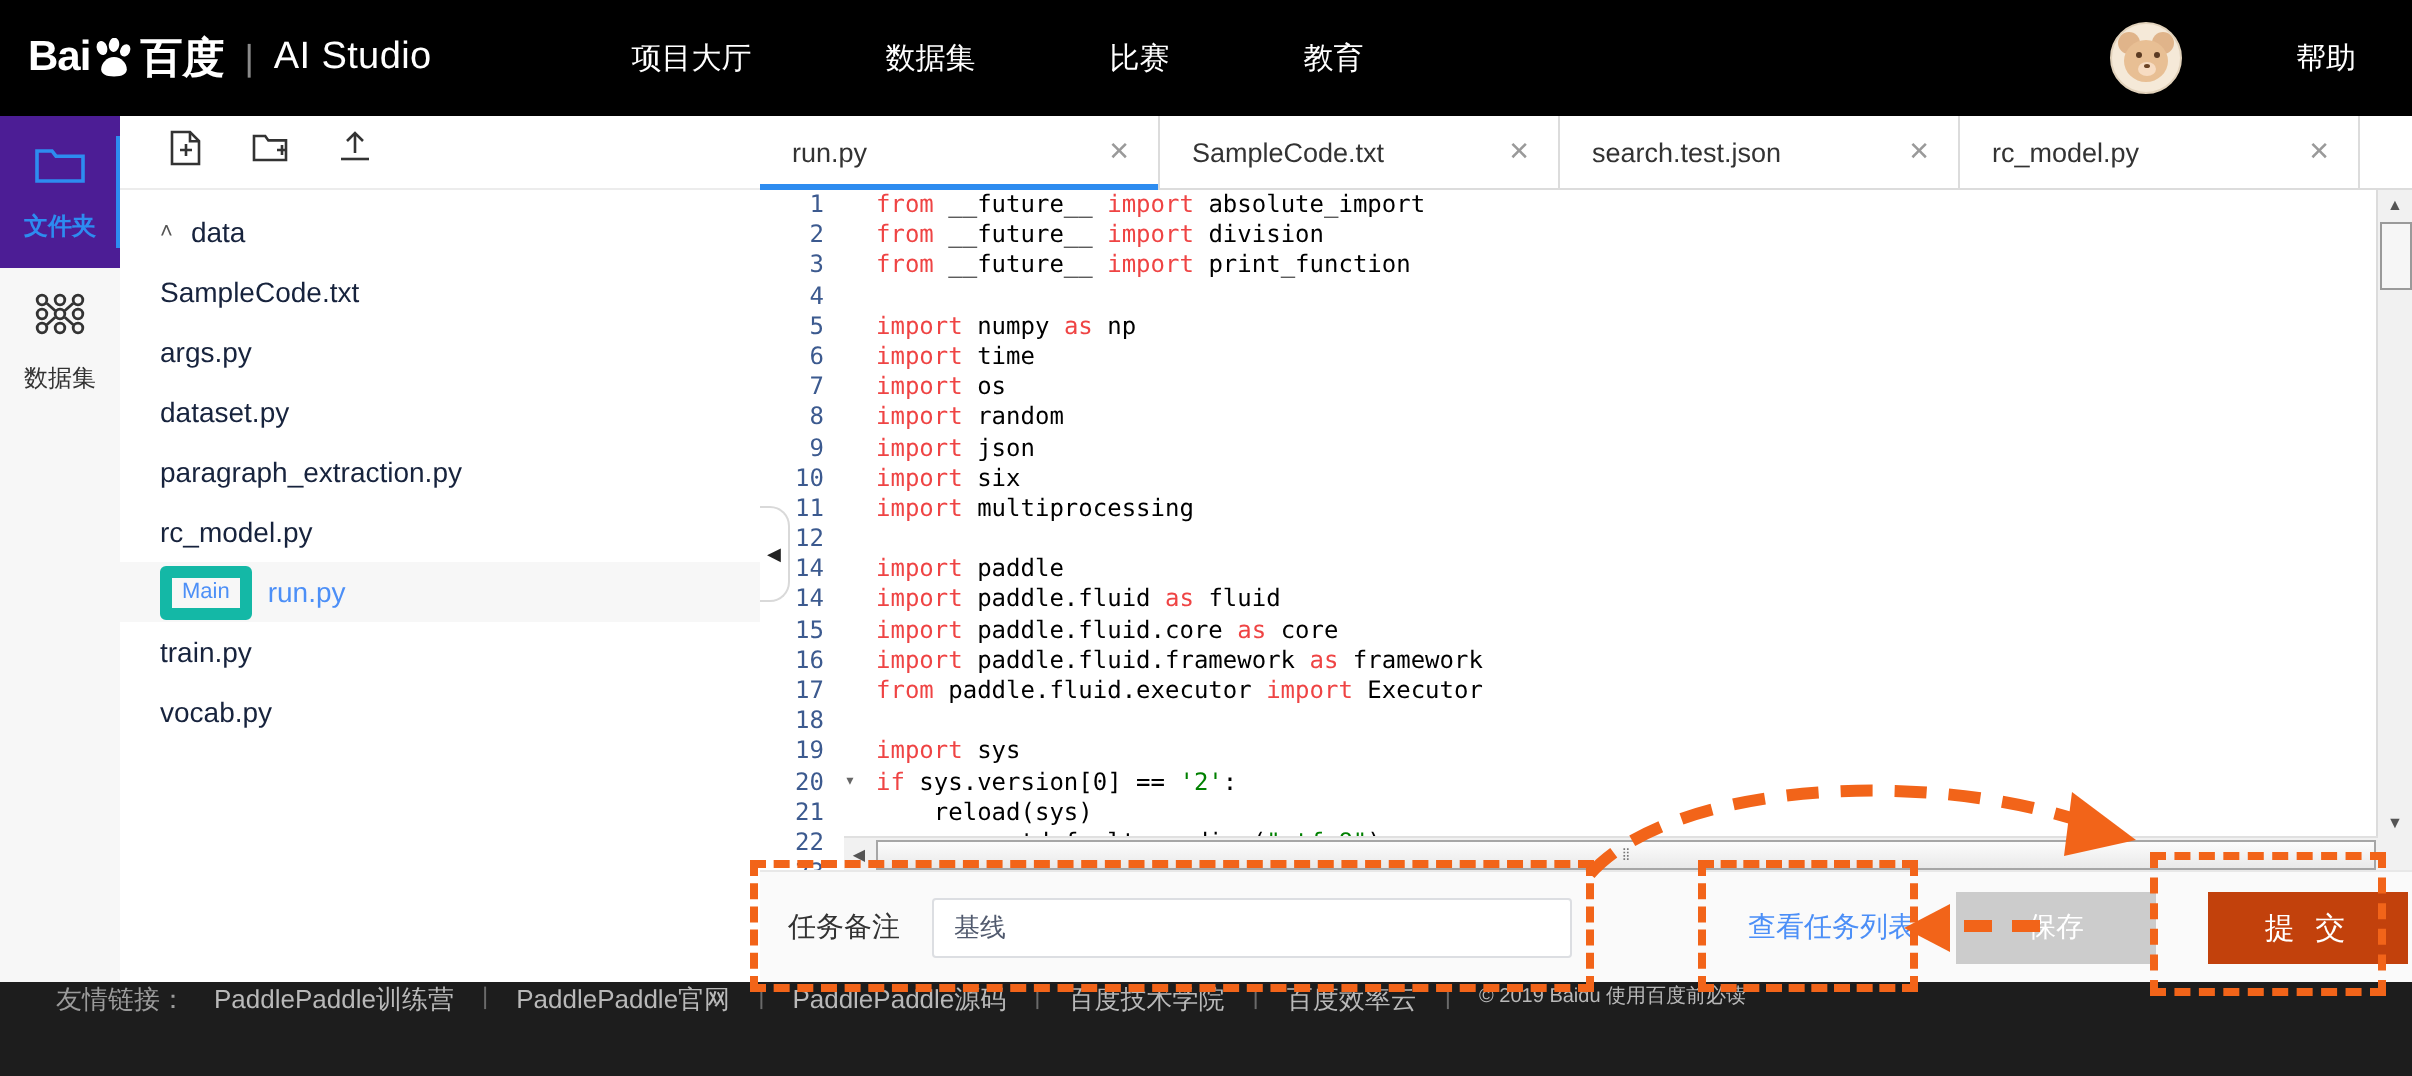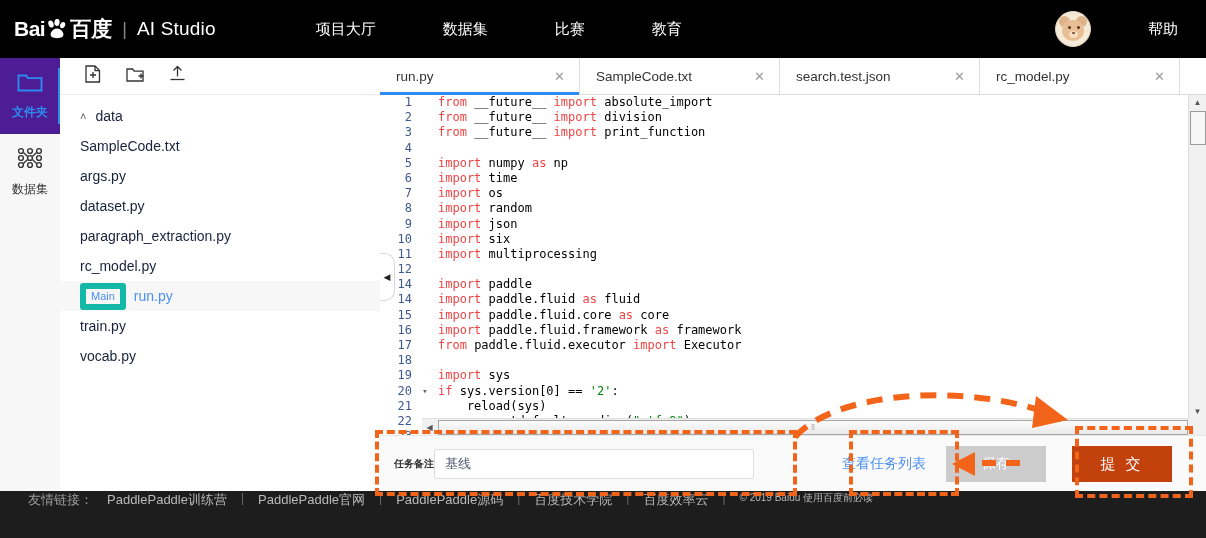--- a/index.html
+++ b/index.html
@@ -100,21 +100,21 @@
   .hscroll{position:absolute;left:42px;right:17px;bottom:0;height:17px;background:#f1f1f1;border-top:1px solid #e0e0e0;display:flex;align-items:center;}
   .hs-arrow{width:15px;text-align:center;font-size:8px;color:#555;cursor:pointer;}
   .hs-thumb{flex:1;height:13px;margin:0 1px;background:linear-gradient(#fcfcfc,#e9e9e9);border:1px solid #a6a6a6;display:flex;align-items:center;justify-content:center;font-size:8px;color:#777;cursor:pointer;}
   .hs-corner{position:absolute;right:0;bottom:0;width:17px;height:17px;background:#f1f1f1;}
 
   
   .formbar{
     position:absolute;left:380px;top:435px;width:826px;height:56px;
     background:#fafafa;border-top:1px solid #e8e8e8;display:flex;align-items:center;
   }
-  .form-label{font-size:10px;color:#333;margin-left:14px;margin-right:0;white-space:nowrap;font-weight:bold;}
+  .form-label{font-size:14px;color:#333;margin-left:14px;margin-right:16px;white-space:nowrap;}
   .form-input{
     width:320px;height:30px;border:1px solid #dcdee2;border-radius:2px;background:#fff;
     font-size:13px;color:#515a6e;padding:0 10px;box-sizing:border-box;outline:none;
     font-family:"Liberation Sans",sans-serif;
   }
   .link-tasks{color:#4c8ff7;font-size:14px;margin-left:88px;cursor:pointer;white-space:nowrap;}
   .btn-save{
     width:100px;height:36px;background:#cccccc;color:#ffffff;border:none;
     font-size:14px;margin-left:20px;cursor:default;font-family:"Liberation Sans",sans-serif;
   }

